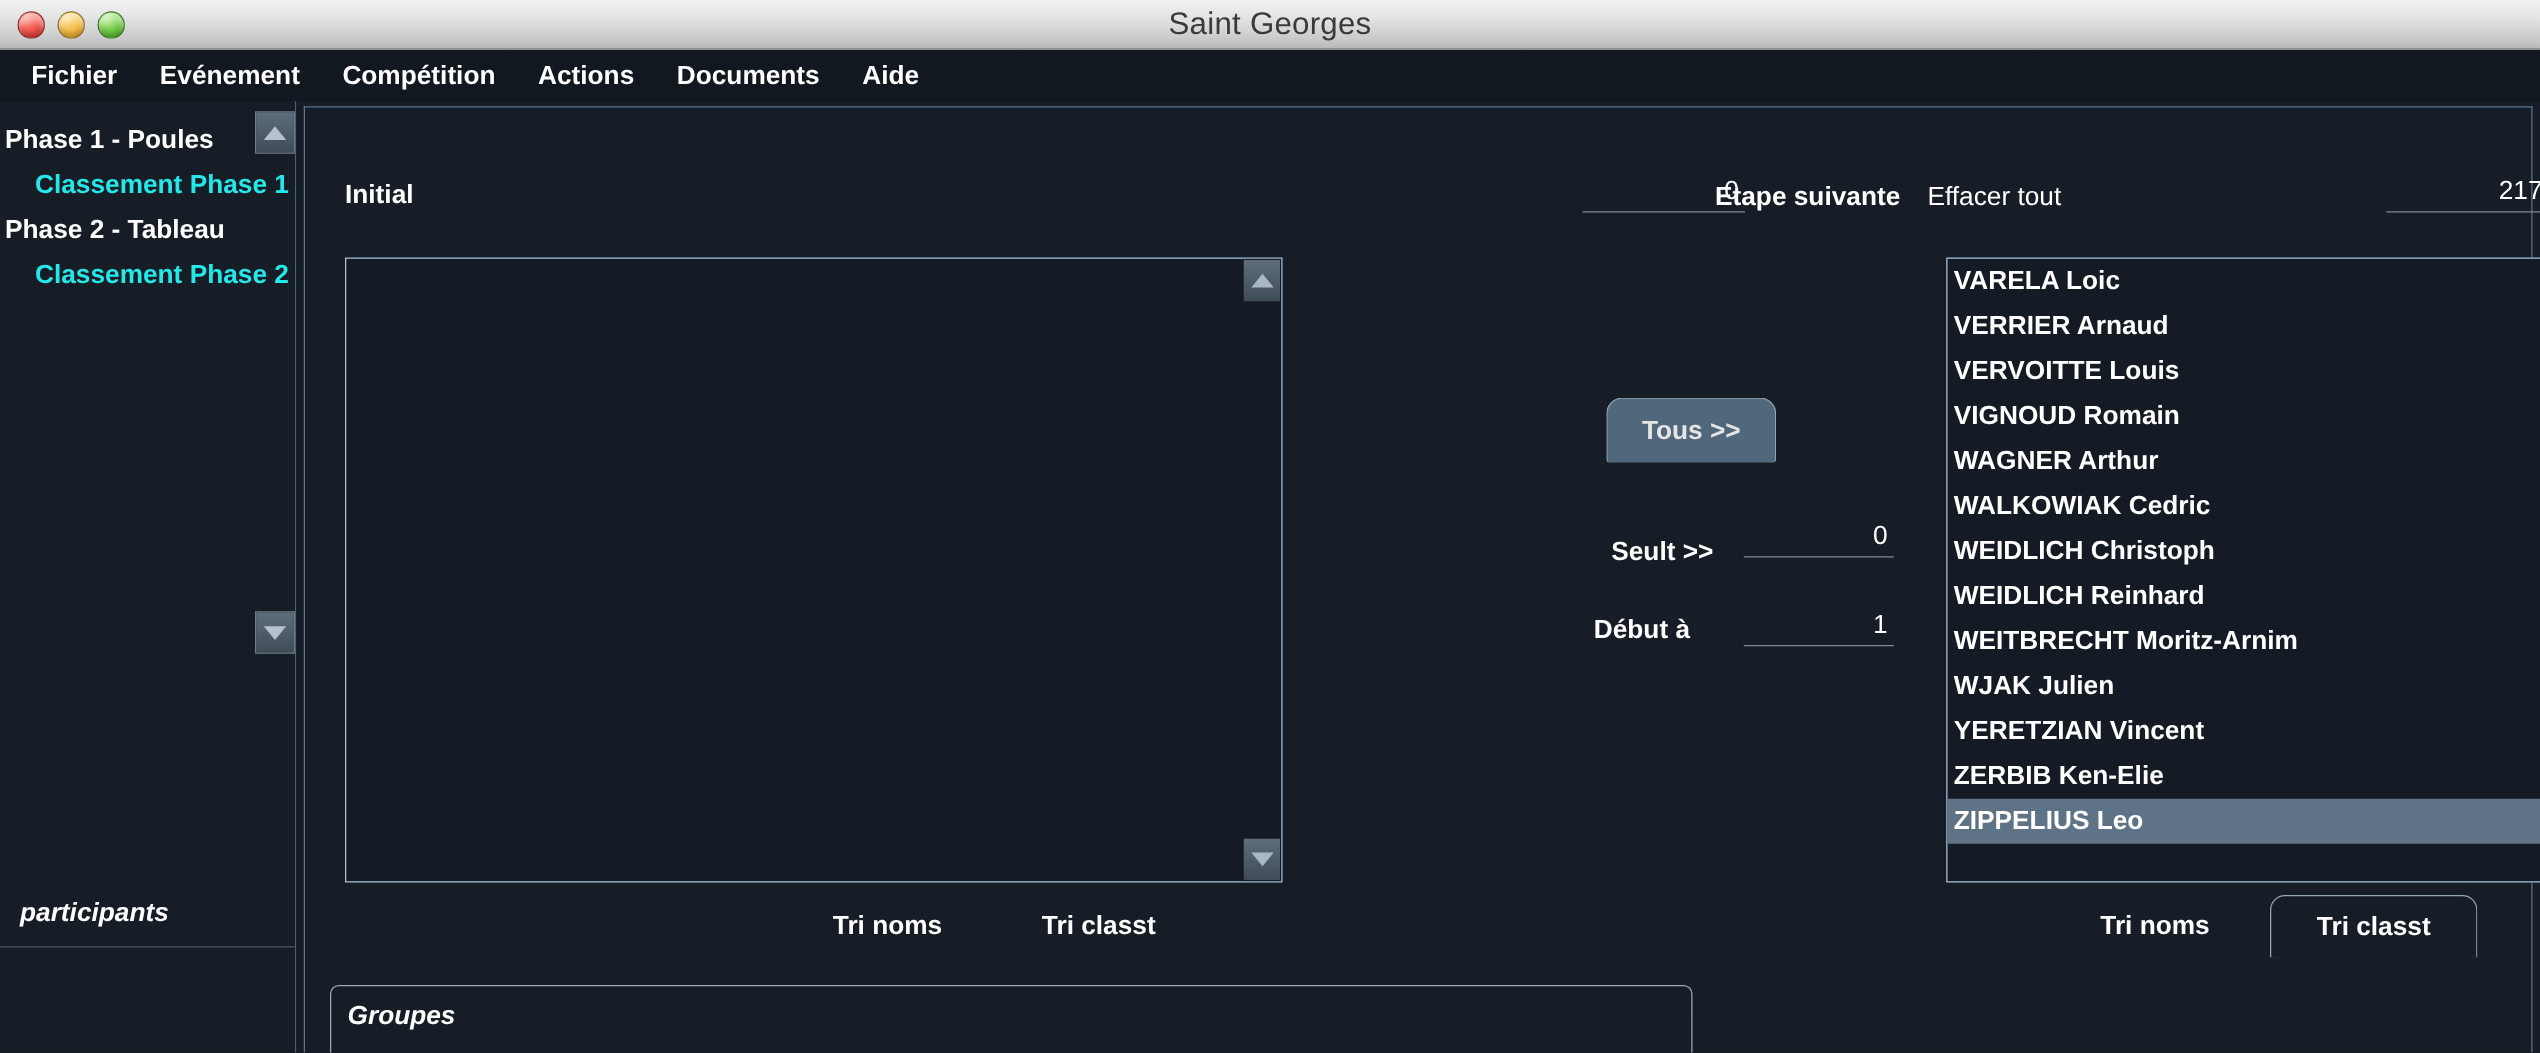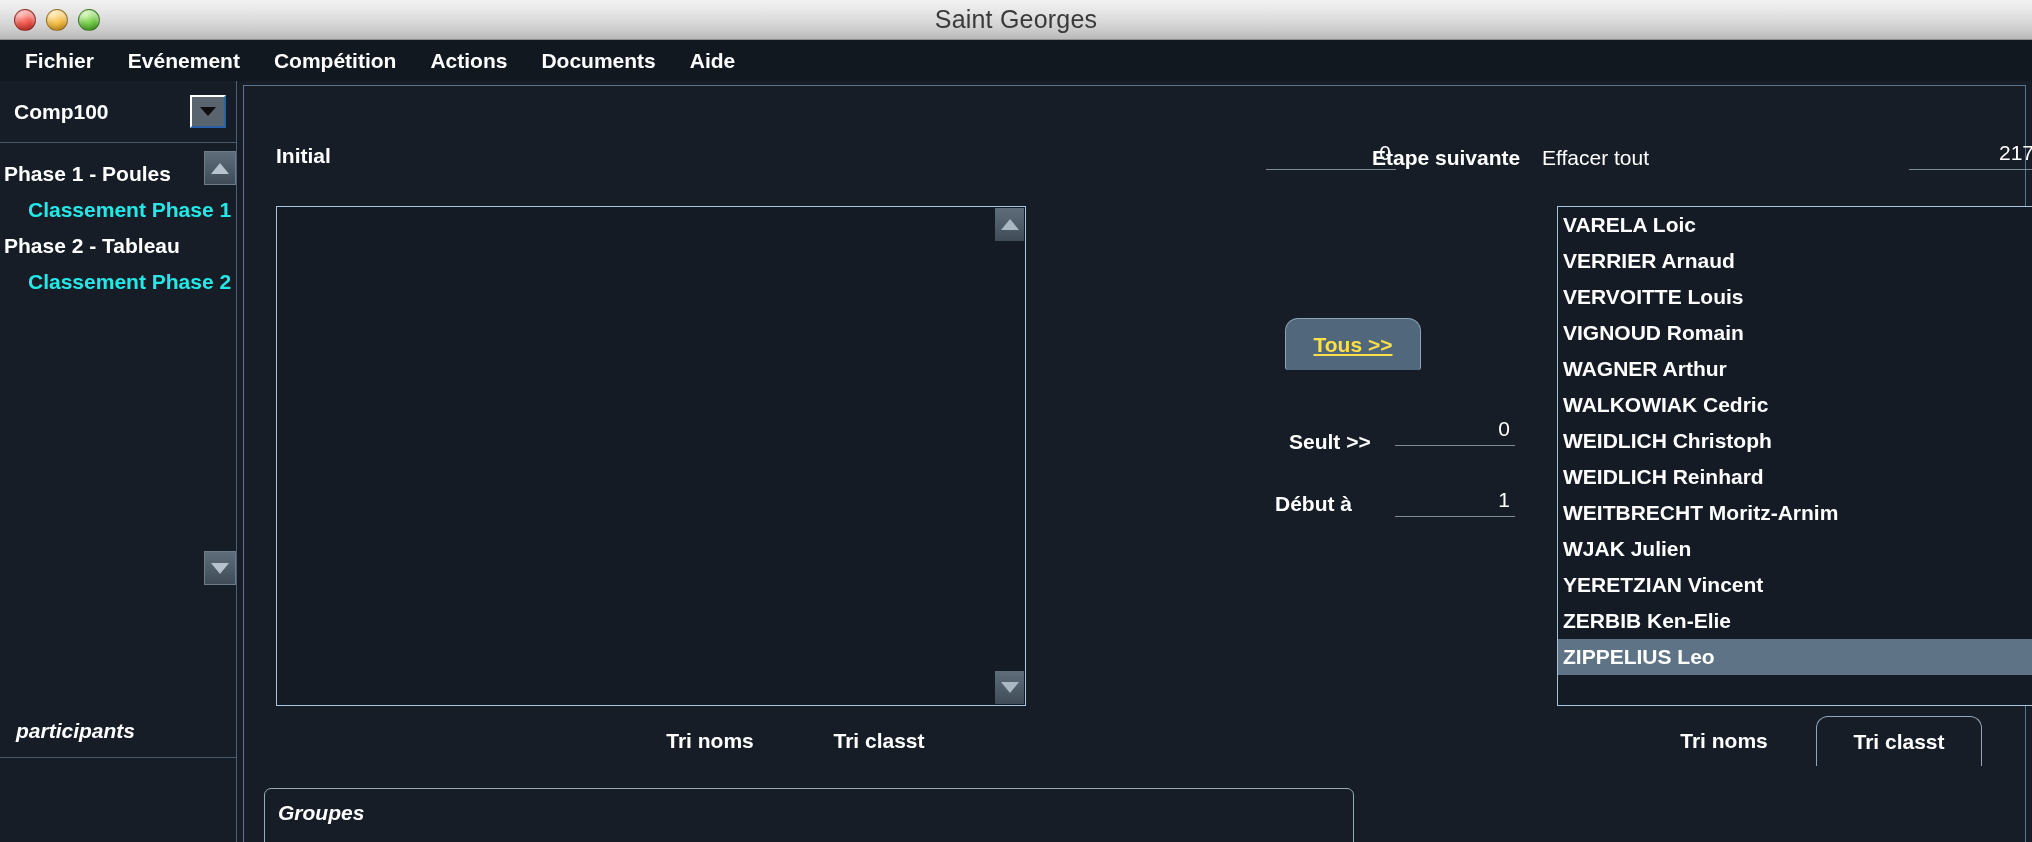--- a/index.html
+++ b/index.html
@@ -261,27 +261,26 @@
   }
 
   
   .tous-btn {
     position: absolute;
     width: 136px; height: 52px;
     background: #50677c;
     border: 1px solid #8fa3b5;
     border-radius: 13px 13px 3px 3px;
     border-bottom: none;
-    color: #fde047;
+    color: #e5e5e5;
     font-size: 21px;
     font-weight: bold;
     display: flex;
     align-items: center;
     justify-content: center;
-    text-decoration: underline;
   }
 
   
   .tab {
     position: absolute;
     height: 50px;
     display: flex;
     align-items: center;
     justify-content: center;
     font-size: 21px;
@@ -329,26 +328,20 @@
   <div class="menu-item">Compétition</div>
   <div class="menu-item">Actions</div>
   <div class="menu-item">Documents</div>
   <div class="menu-item">Aide</div>
 </div>
 
 <div class="body-wrap">
 
   <div class="sidebar">
 
-    <div class="combo-row">
-      <div class="combo-value">Comp100</div>
-      <div class="combo-btn">
-          <i></i>
-        </div>
-    </div>
 
     <div class="tree">
       <div class="tree-item">Phase 1 - Poules</div>
       <div class="tree-item cyan">Classement Phase 1</div>
       <div class="tree-item">Phase 2 - Tableau</div>
       <div class="tree-item cyan">Classement Phase 2</div>
 
       <div class="tree-scroll">
         <div class="arrow-btn up">
             <i class="up-tri"></i>

